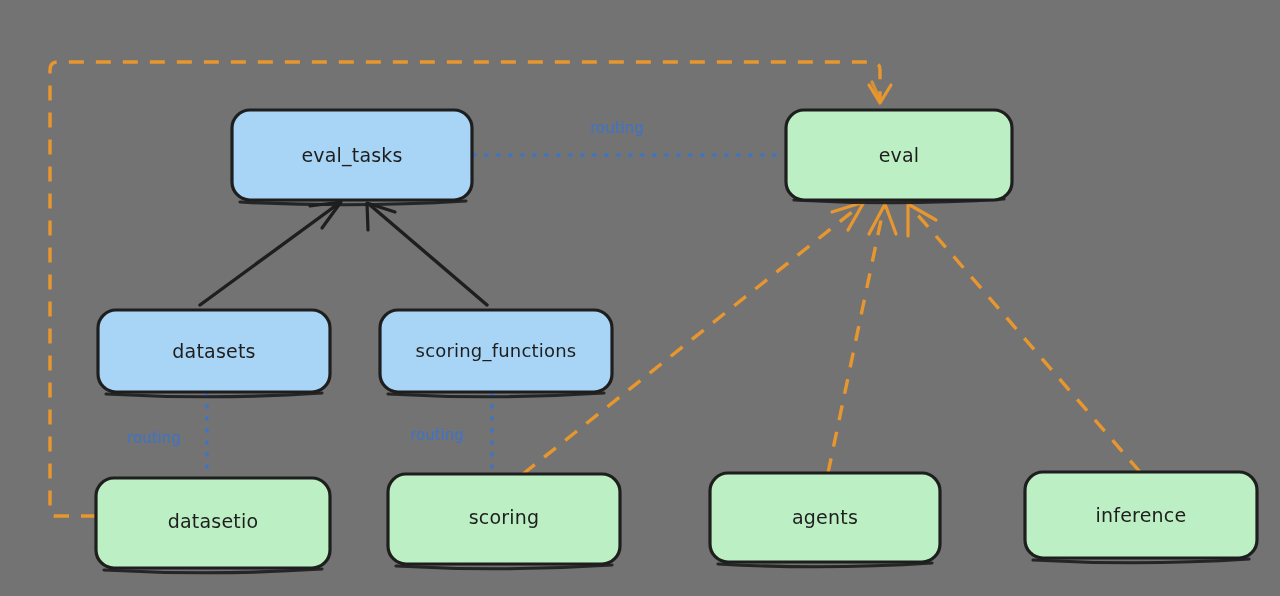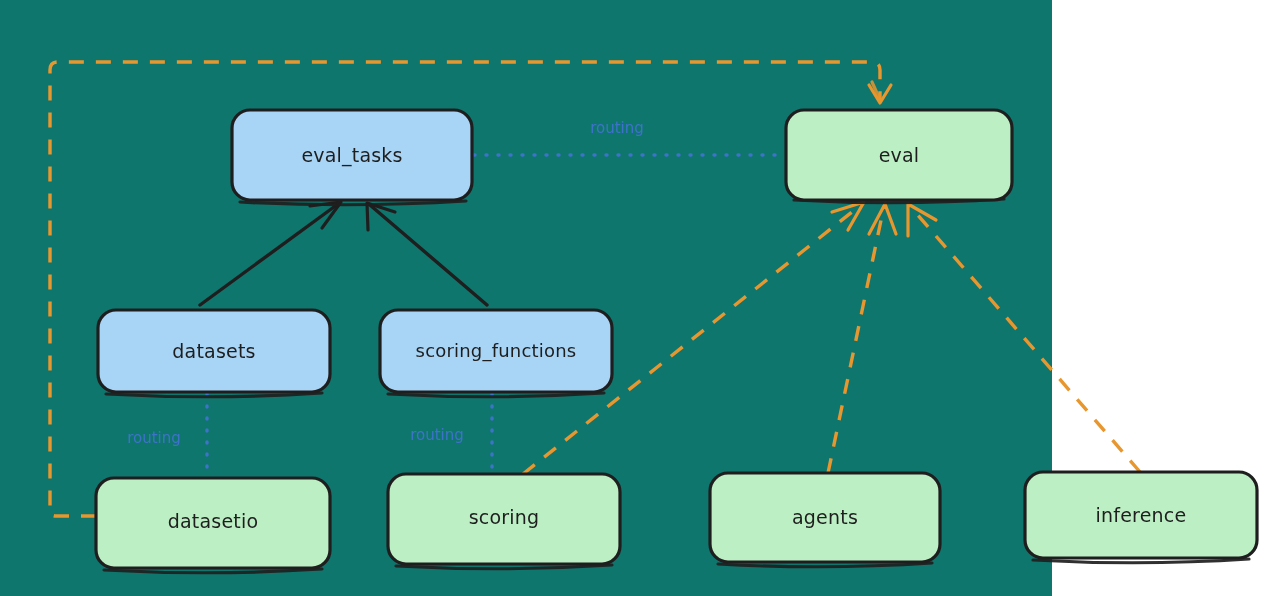--- a/index.html
+++ b/index.html
@@ -5,23 +5,23 @@
 <style>
   html,body{margin:0;padding:0;background:#ffffff;}
   body{
     width:1280px;height:596px;
     font-family:"DejaVu Sans", sans-serif;
     overflow:hidden;
     position:relative;
   }
   #diagram-root{
     position:relative;
-    width:1052px;
+    width:1280px;
     height:596px;
-    background:#0f766e;
+    background:#737373;
     text-align:right;
   }
   svg#diagram-canvas{
     position:absolute;
     top:0;left:0;
     width:1280px;
     height:596px;
     display:block;
   }
   .node-label{

